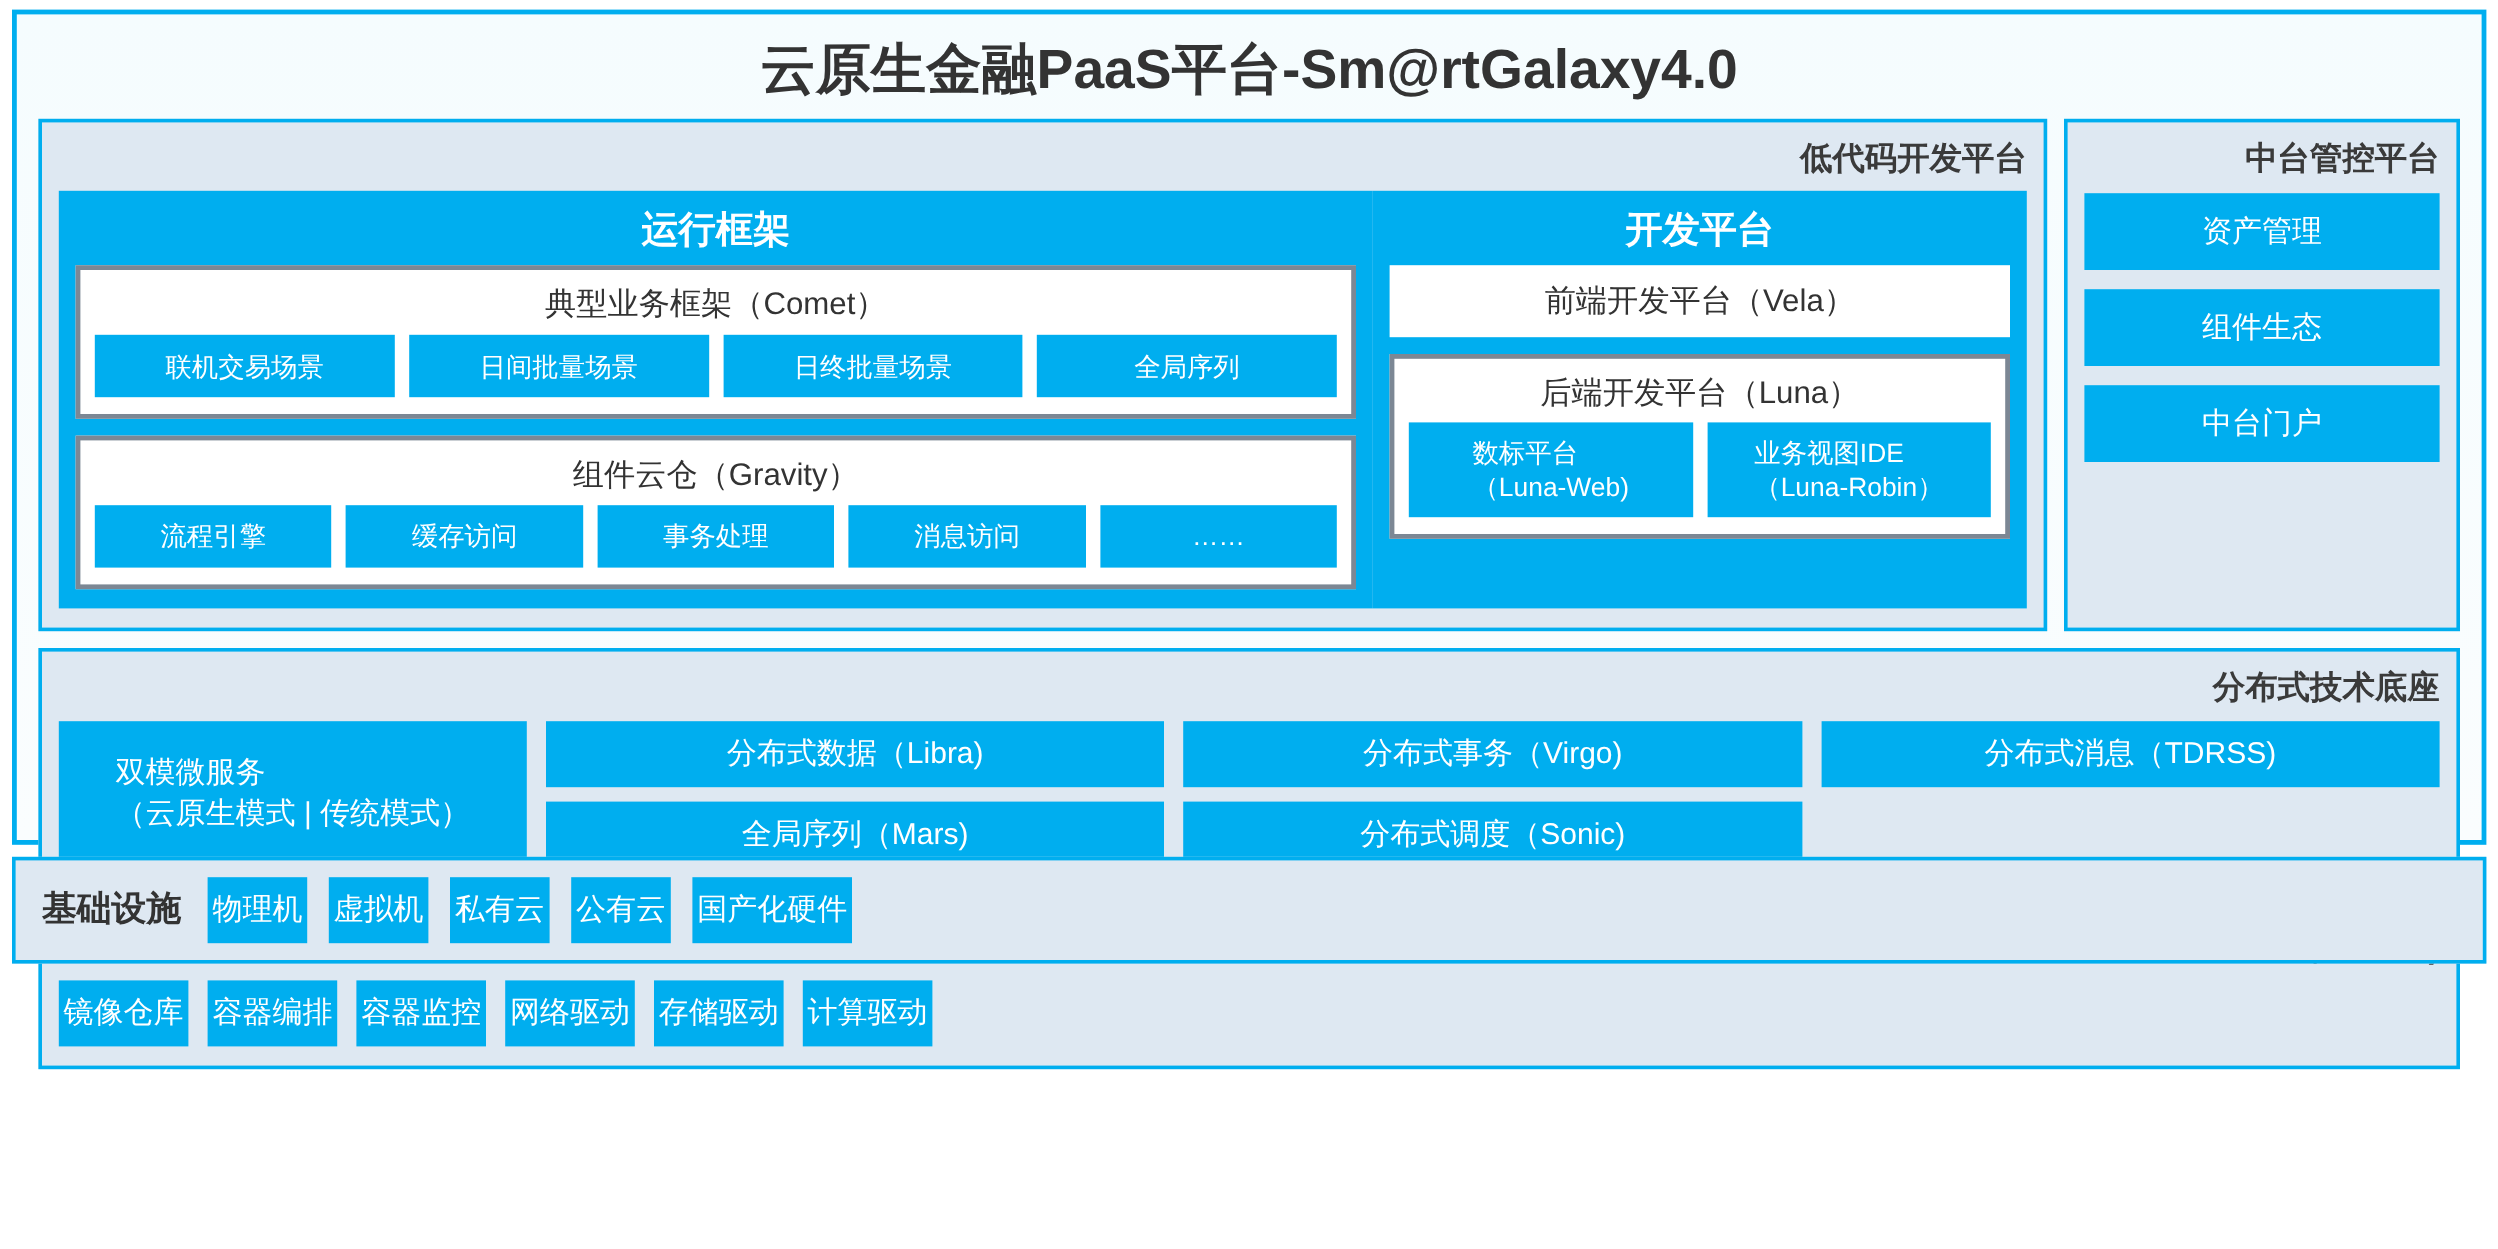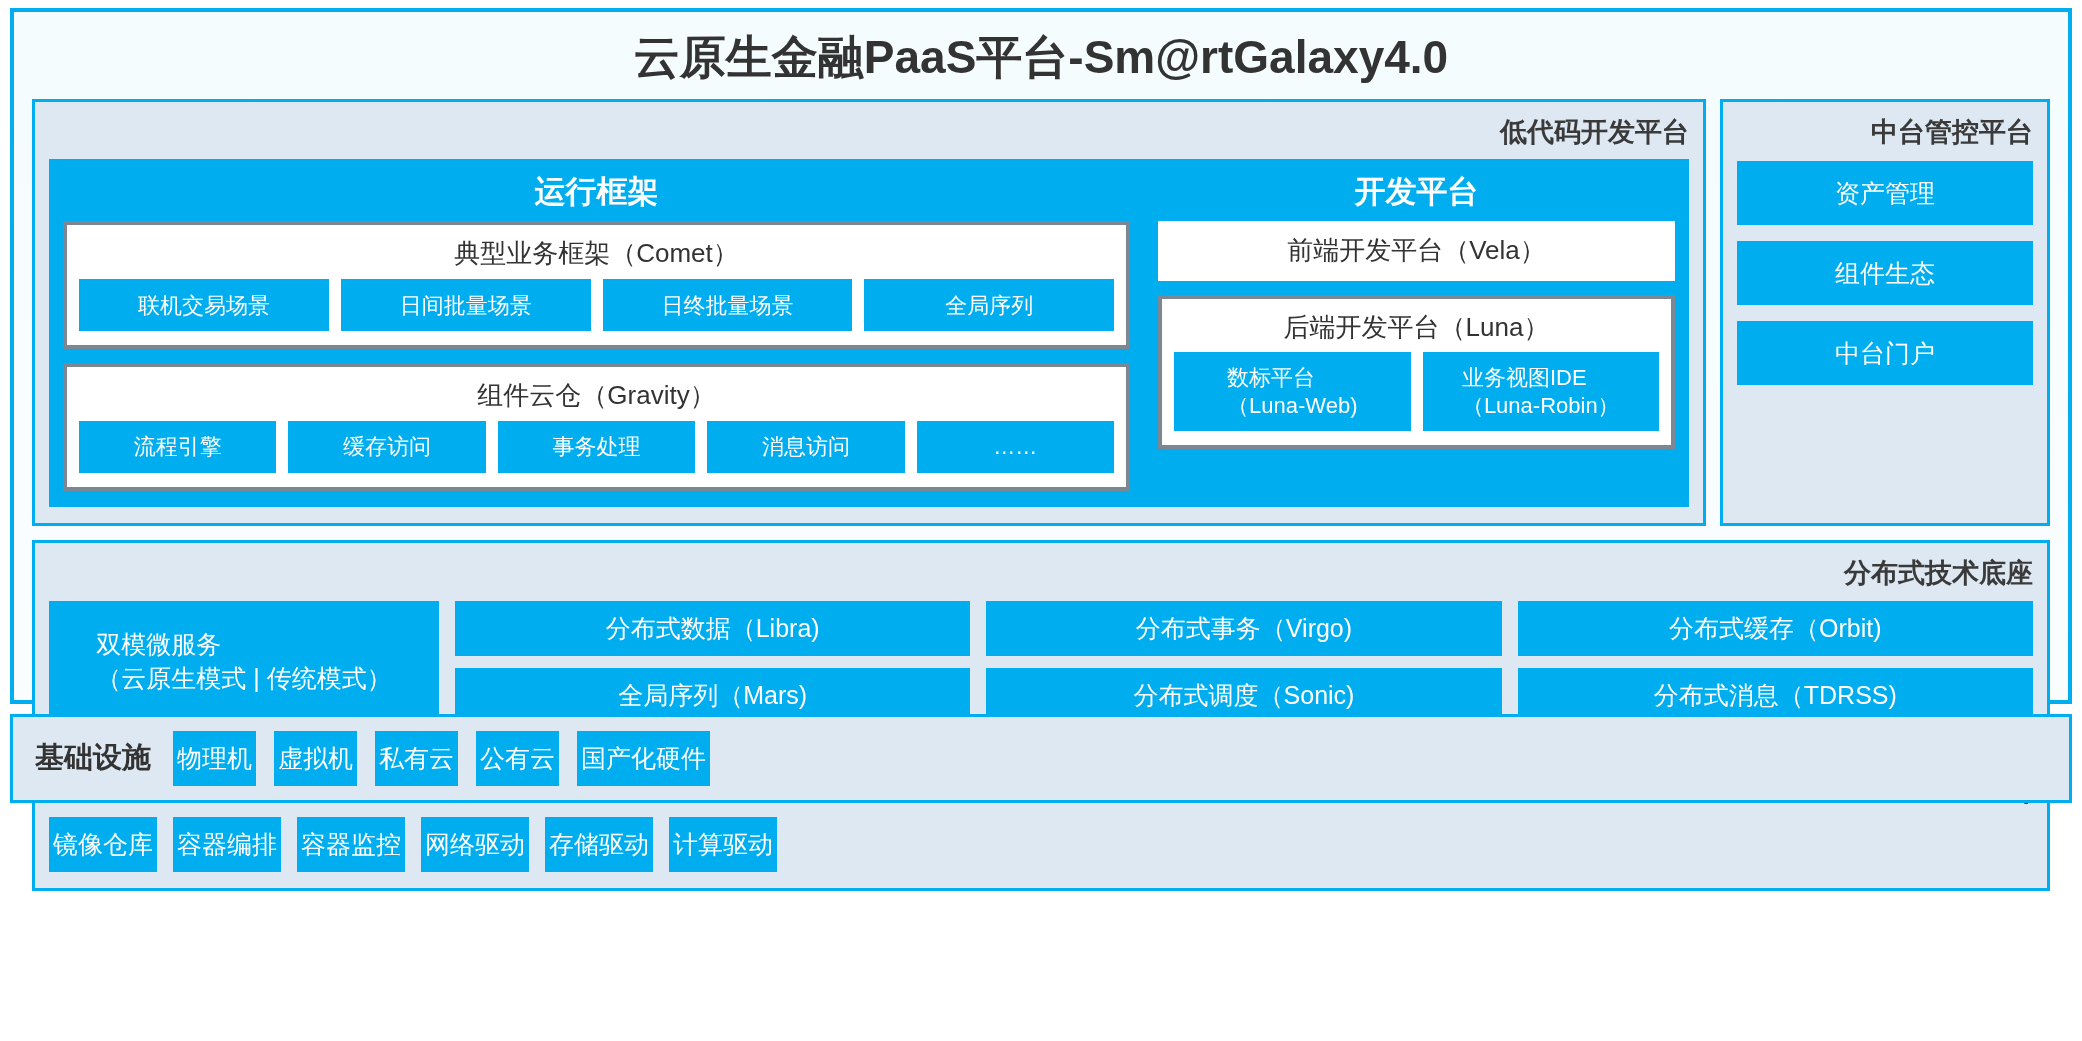--- a/index.html
+++ b/index.html
@@ -256,21 +256,20 @@
           <div class="chip">分布式数据（Libra)</div>
           <div class="chip">全局序列（Mars)</div>
         </div>
 
         <div class="dist-col">
           <div class="chip">分布式事务（Virgo)</div>
           <div class="chip">分布式调度（Sonic)</div>
         </div>
 
         <div class="dist-col">
-          <div class="chip">分布式缓存（Orbit)</div>
           <div class="chip">分布式消息（TDRSS)</div>
         </div>
 
       </div>
     </div>
 
     <div class="panel mt14">
       <div class="panel-title">容器平台（Nebula)</div>
       <div class="container-body">
         <div class="chip">镜像仓库</div>

